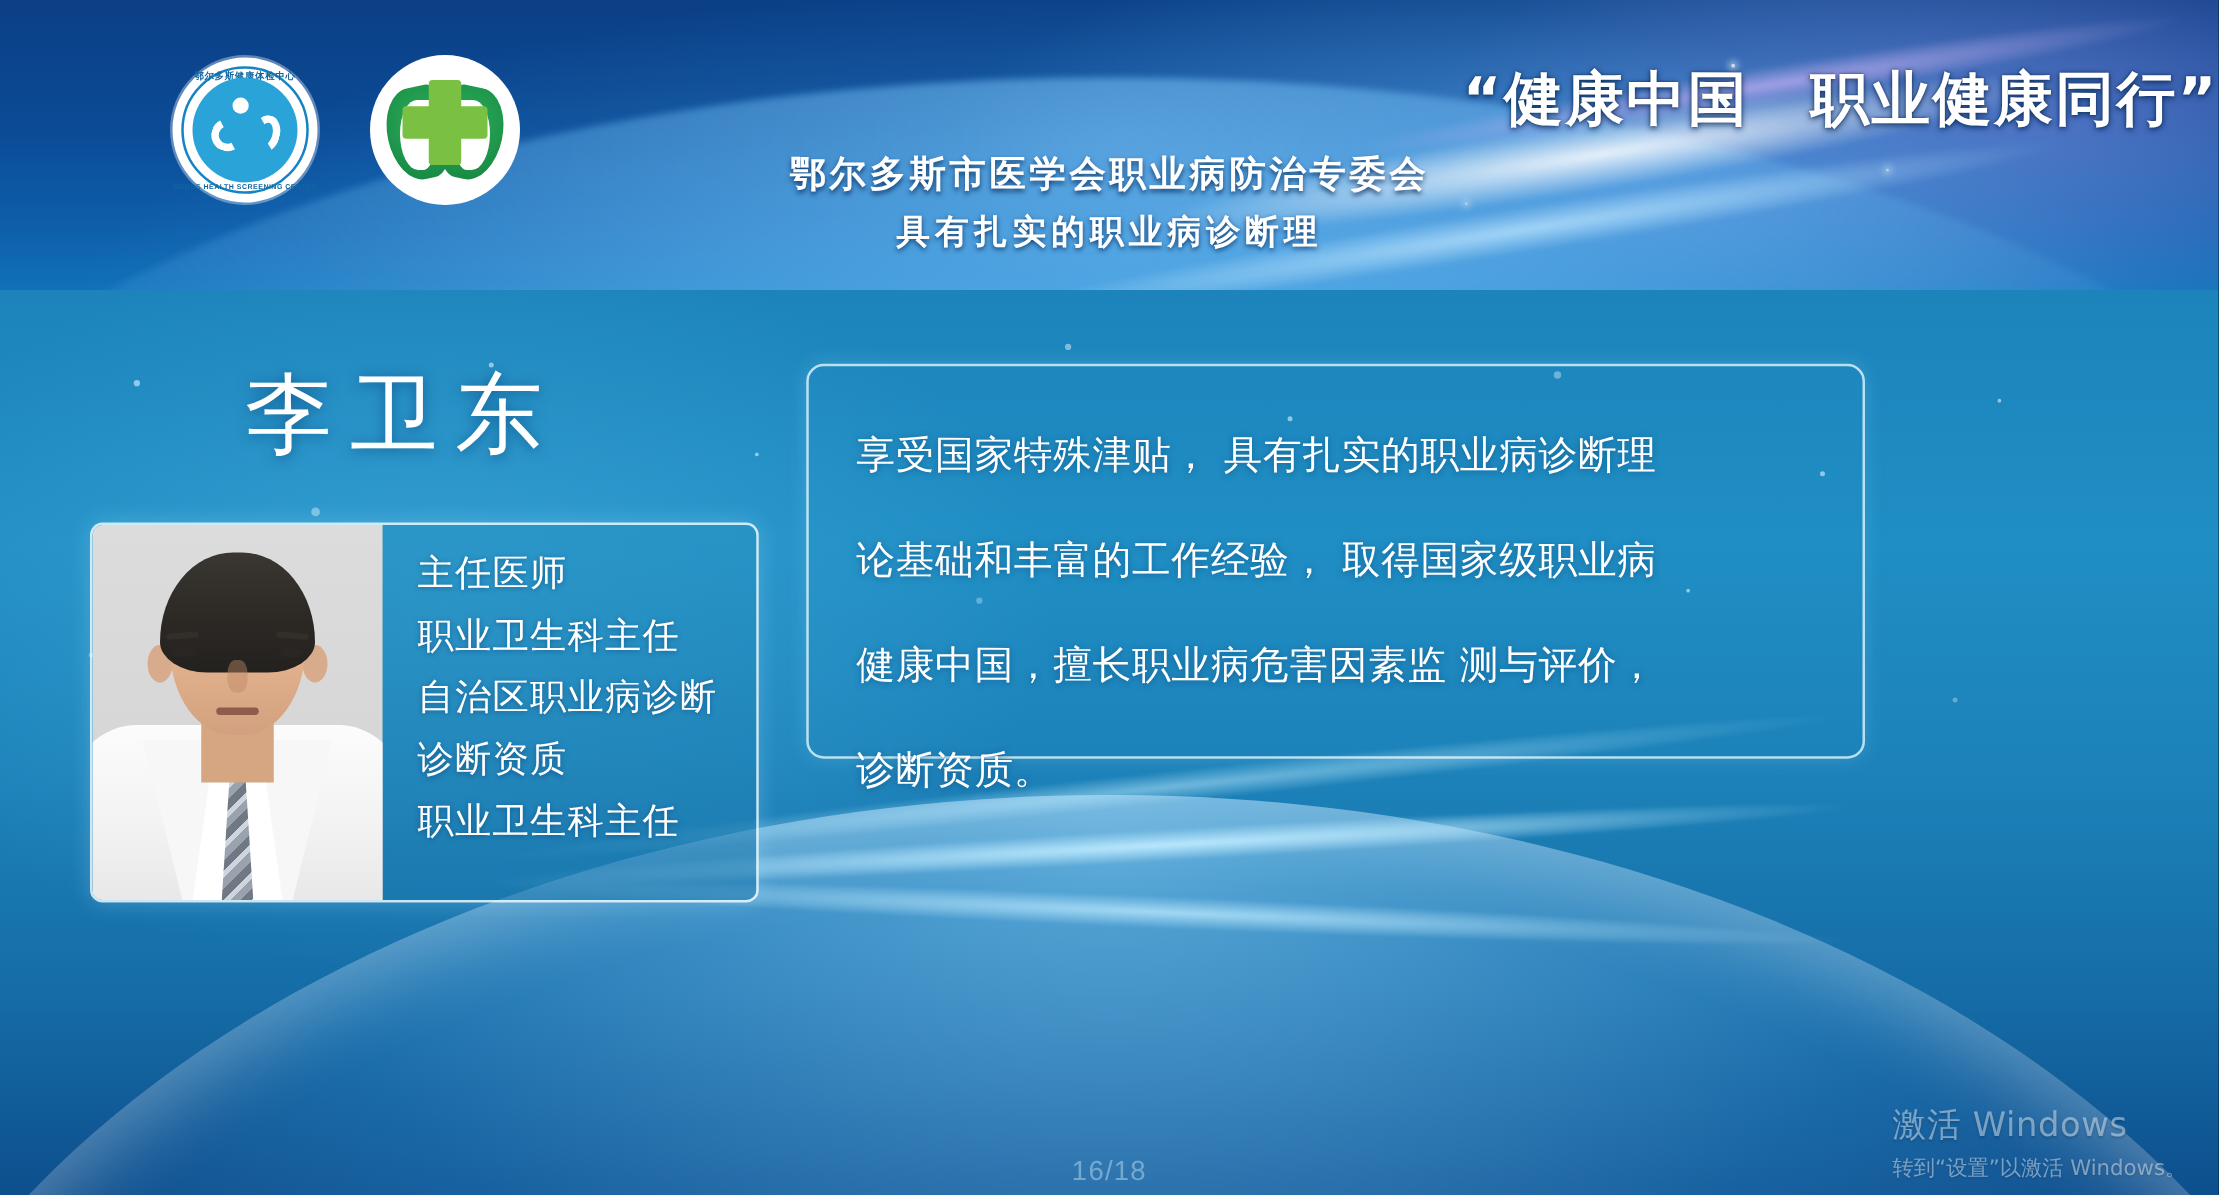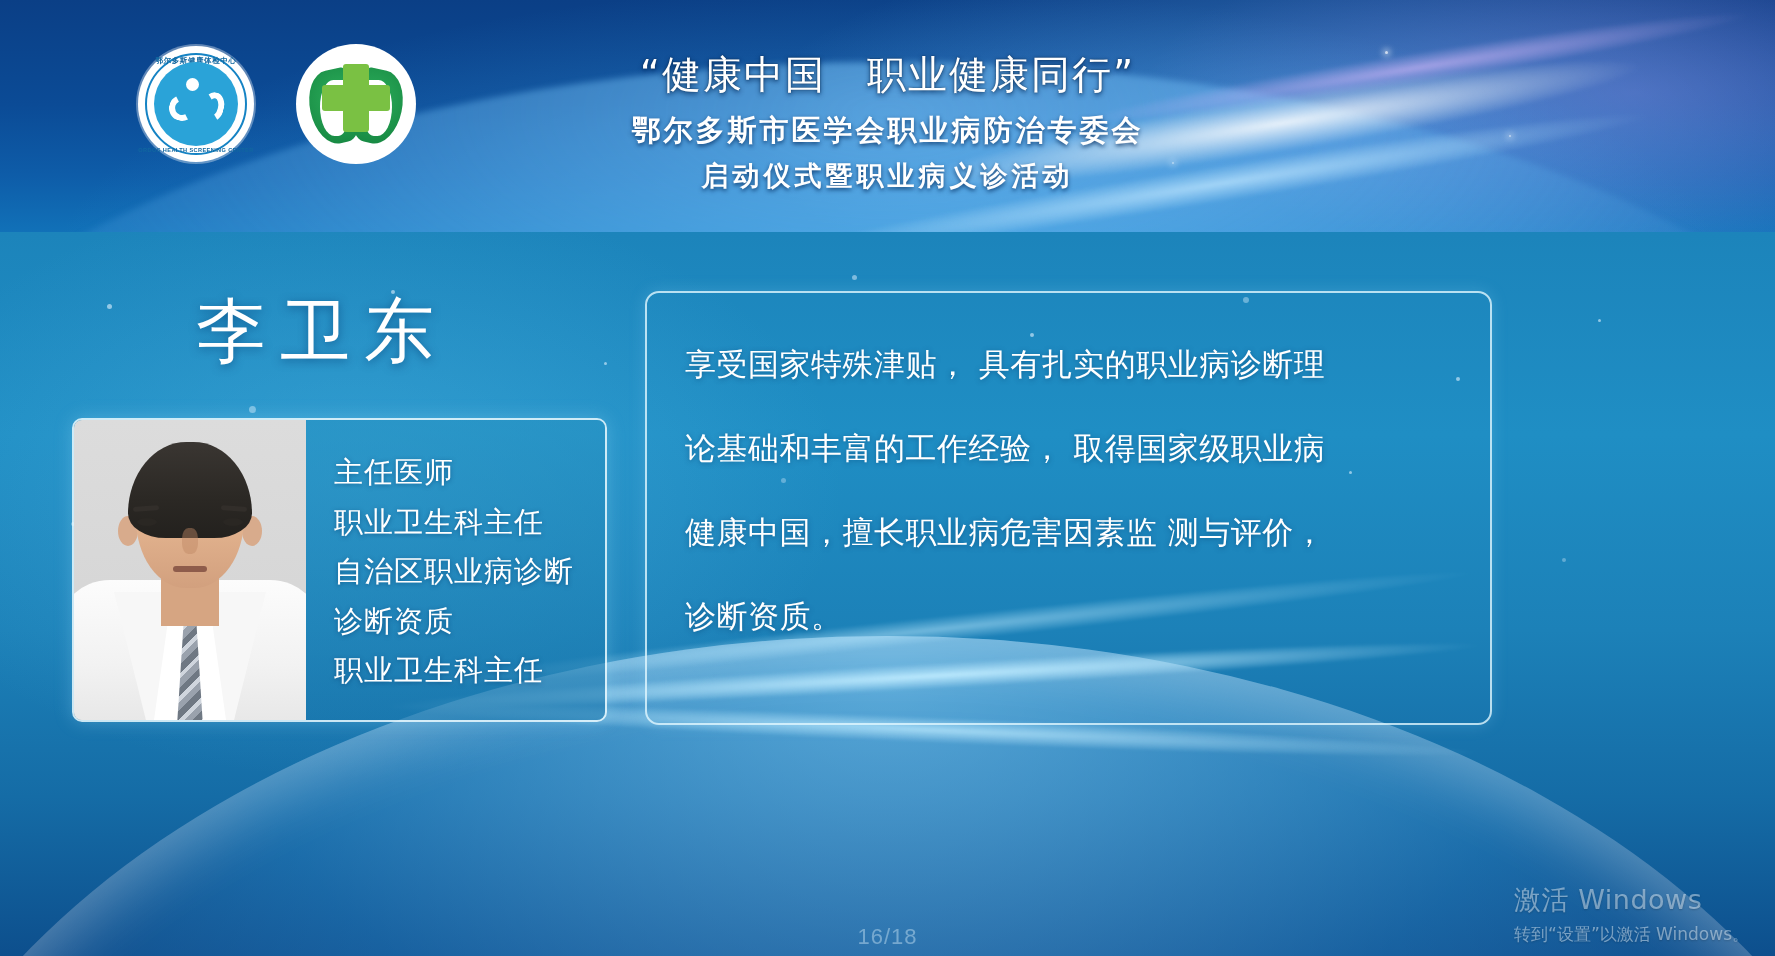--- a/index.html
+++ b/index.html
@@ -72,23 +72,24 @@
   .logo2 .handLin { position:absolute; left:24px; top:36px; width:28px; height:56px; background:#fff;
      border-radius:55% 20% 40% 60%; }
   .logo2 .handRin{ position:absolute; right:24px; top:36px; width:28px; height:56px; background:#fff;
      border-radius:20% 55% 60% 40%; }
   .logo2 .crossV { position:absolute; left:50%; top:20px; transform:translateX(-50%); width:26px; height:68px; background:#7ac143; border-radius:3px; }
   .logo2 .crossH { position:absolute; left:50%; top:41px; transform:translateX(-50%); width:68px; height:26px; background:#7ac143; border-radius:3px; }
 
   .hdr-text { position:absolute; left:0; right:0; top:48px; text-align:center; z-index:6; }
   .hdr-title {
     font-family:"DejaVu Sans","Liberation Sans",sans-serif;
-    font-size:39px; font-weight:normal; color:#ffffff; letter-spacing:2px;
+    font-size:47px; font-weight:bold; color:#ffffff; letter-spacing:2px;
     text-shadow:0 2px 5px rgba(0,40,90,.85), 0 0 2px rgba(0,0,0,.5);
     white-space:pre;
+    text-align:right;
   }
   .hdr-sub1 {
     margin-top:9px;
     font-family:"DejaVu Sans","Liberation Sans",sans-serif;
     font-size:29px; font-weight:bold; color:#ffffff; letter-spacing:3px;
     text-shadow:0 2px 4px rgba(0,40,90,.8);
   }
   .hdr-sub2 {
     margin-top:7px;
     font-family:"DejaVu Sans","Liberation Sans",sans-serif;
@@ -168,33 +169,33 @@
   .ph-lapel-r { position:absolute; right:56px; bottom:0; width:54px; height:128px;
               background:#f7f7f7; transform:skewX(-14deg); border-left:2px solid #dcdcdc; }
   .ph-shirt { position:absolute; left:50%; bottom:0; transform:translateX(-50%);
               width:72px; height:112px; background:#ffffff; clip-path:polygon(22% 0,78% 0,100% 100%,0 100%); }
   .ph-tie   { position:absolute; left:50%; bottom:0; transform:translateX(-50%);
               width:30px; height:104px;
               background:repeating-linear-gradient(135deg,#9aa2ad 0 6px,#6f7883 6px 12px,#cfd5dd 12px 16px);
               clip-path:polygon(30% 0,70% 0,92% 100%,8% 100%); }
 
   .credentials {
-    flex:1; padding:28px 0 0 28px;
+    flex:1; padding:14px 0 0 28px;
     background:linear-gradient(180deg, rgba(38,146,194,.55), rgba(24,118,172,.55));
   }
   .credentials div {
     font-family:"DejaVu Sans","Liberation Sans",sans-serif;
     font-size:29px; color:#ffffff; line-height:1.71; letter-spacing:1px;
     text-shadow:0 1px 4px rgba(0,55,105,.55);
     white-space:nowrap;
   }
 
   
   .bio-panel {
-    position:absolute; left:645px; top:291px; width:847px; height:434px; z-index:9;
+    position:absolute; left:645px; top:291px; width:847px; height:316px; z-index:9;
     border:2px solid rgba(225,248,255,.8);
     border-radius:14px;
     padding:56px 34px 0 38px;
     box-shadow:0 0 16px rgba(150,220,255,.22);
   }
   .bio-line {
     font-family:"DejaVu Sans","Liberation Sans",sans-serif;
     font-size:31px; color:#ffffff; letter-spacing:.5px; line-height:1; margin-bottom:53px;
     text-shadow:0 1px 5px rgba(0,55,105,.5);
     white-space:pre;
@@ -246,21 +247,21 @@
         <div class="handLin"></div>
         <div class="handRin"></div>
         <div class="crossV"></div>
         <div class="crossH"></div>
       </div>
     </div>
 
     <div class="hdr-text">
       <div class="hdr-title">“健康中国　职业健康同行”</div>
       <div class="hdr-sub1">鄂尔多斯市医学会职业病防治专委会</div>
-      <div class="hdr-sub2">启动仪式暨职业病义诊活动</div>
+      <div class="hdr-sub2">具有扎实的职业病诊断理</div>
     </div>
   </div>
 
   <div class="body-area">
     <div class="earth"></div>
     <div class="wave w3"></div>
     <div class="wave w1"></div>
     <div class="wave w2"></div>
 
     <div class="bstar" style="left:6%;top:10%;width:5px;height:5px;"></div>

